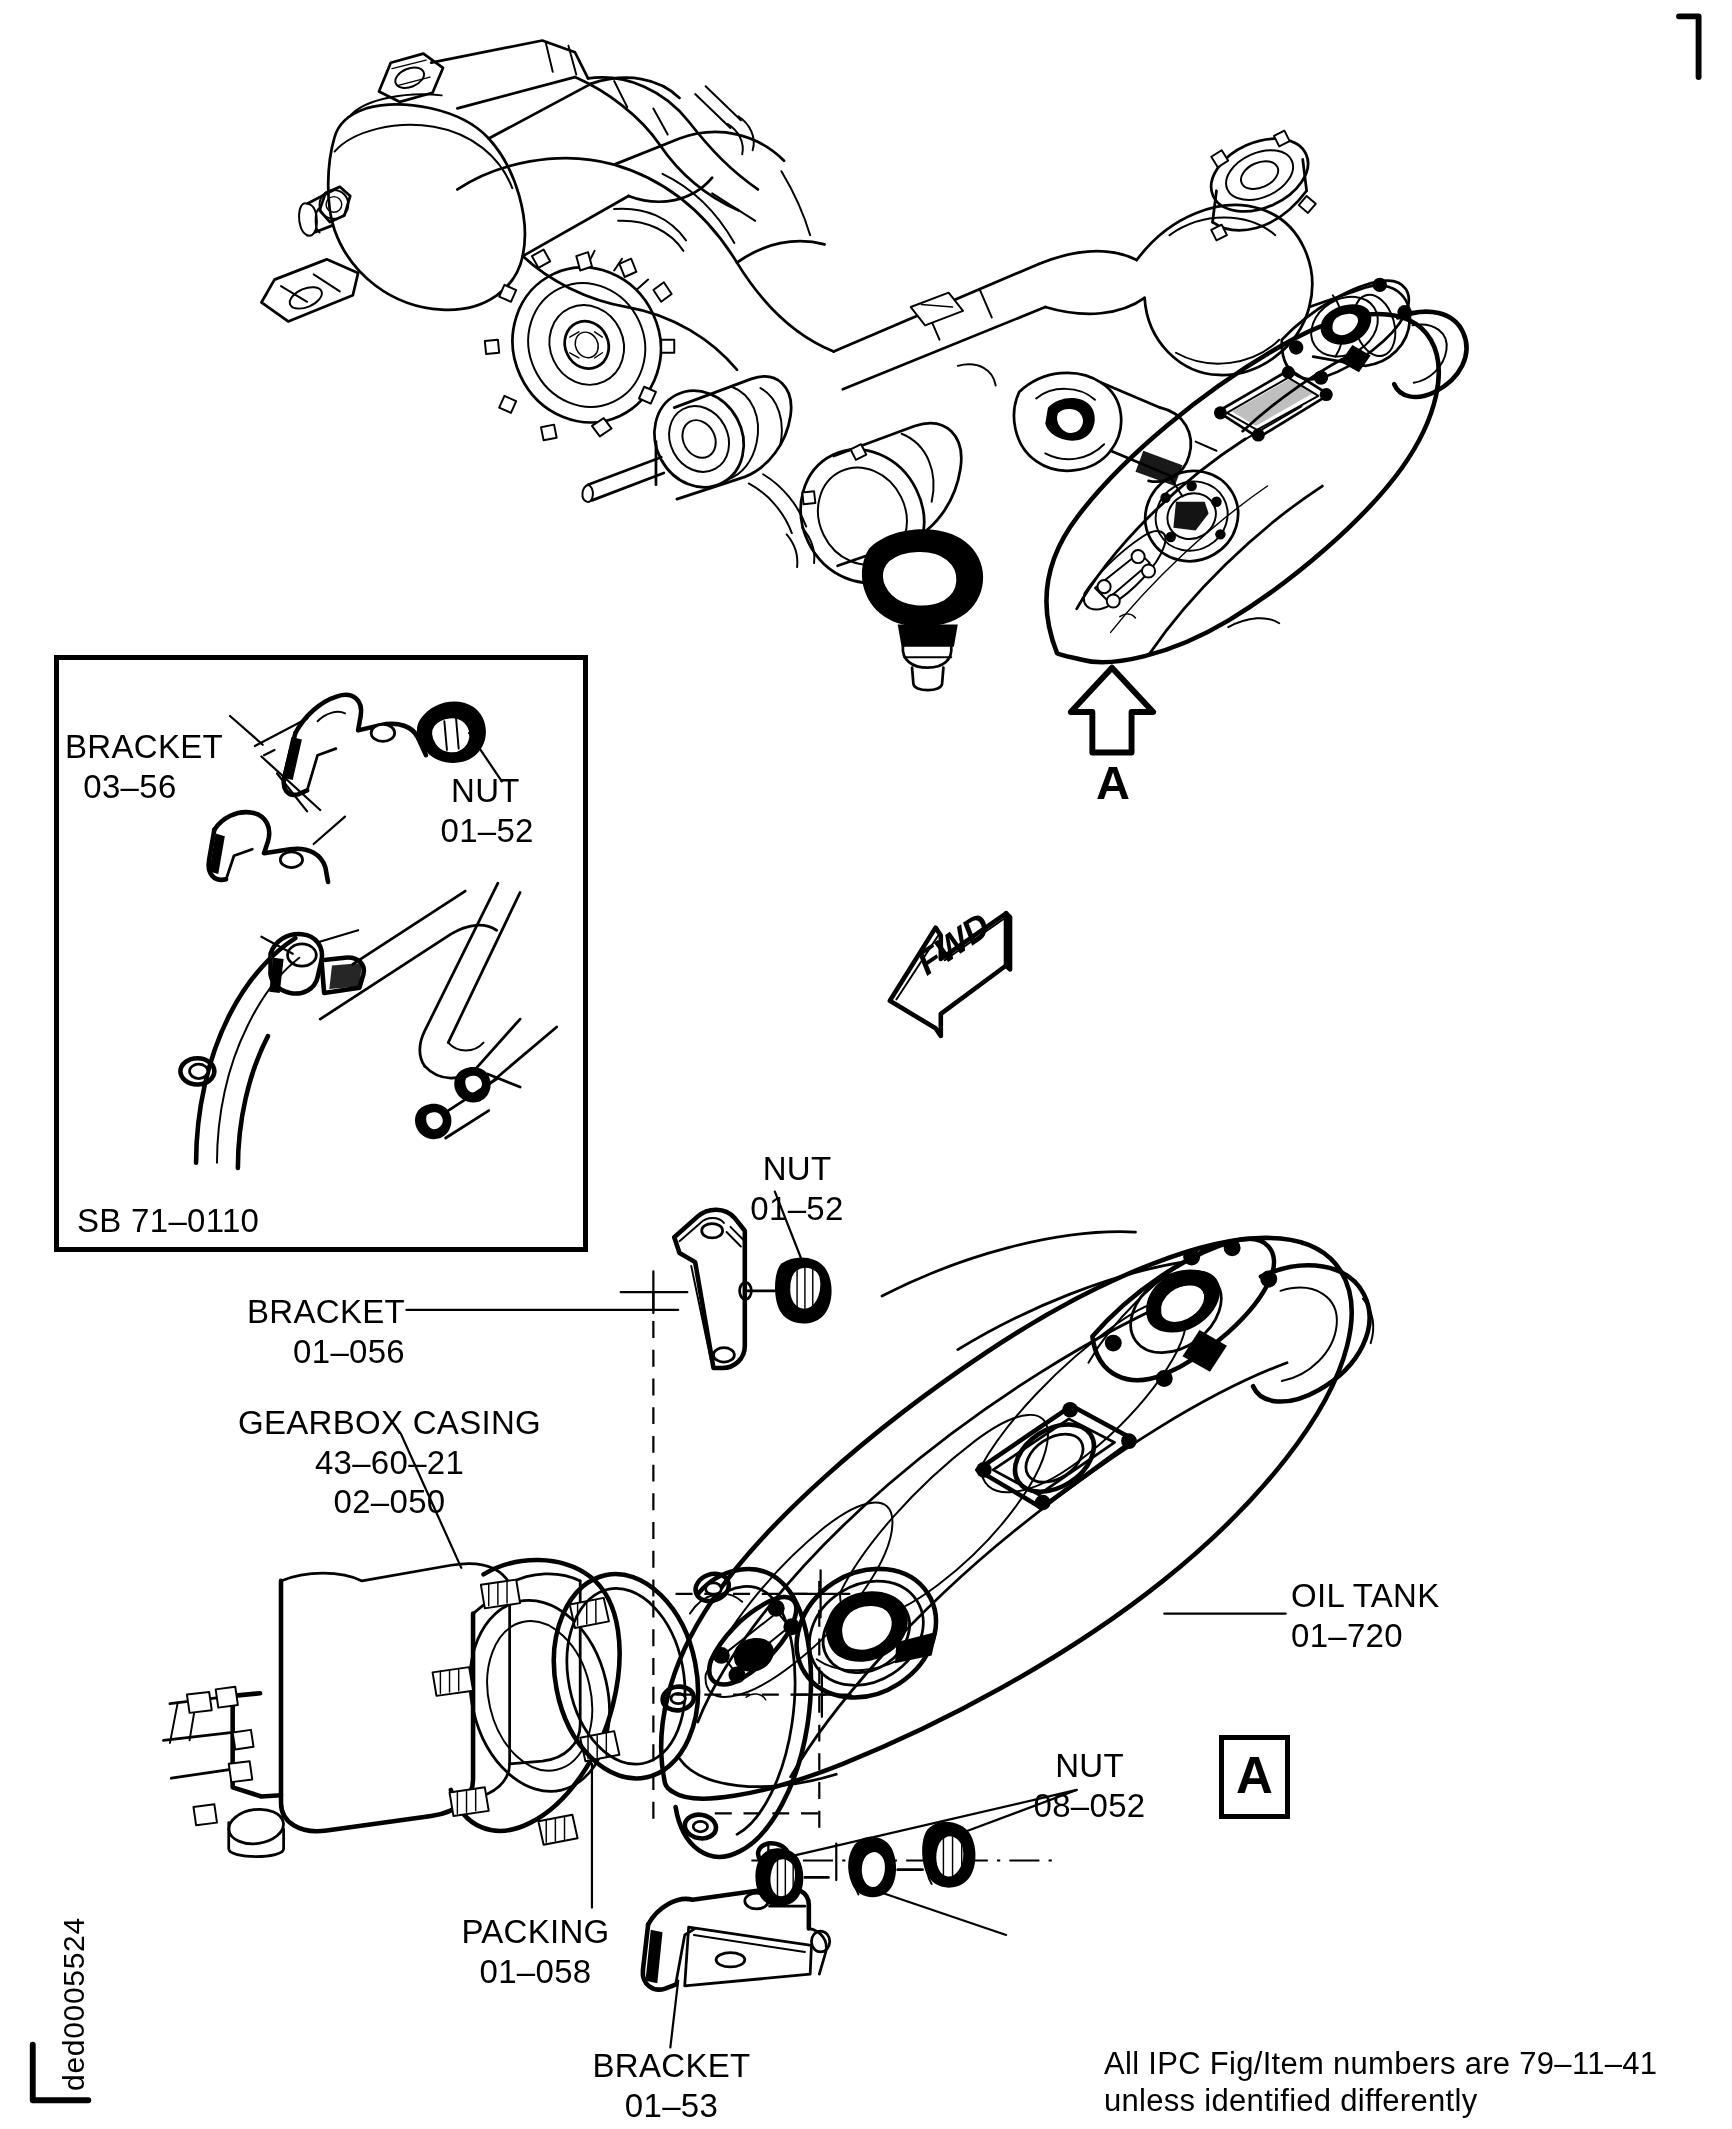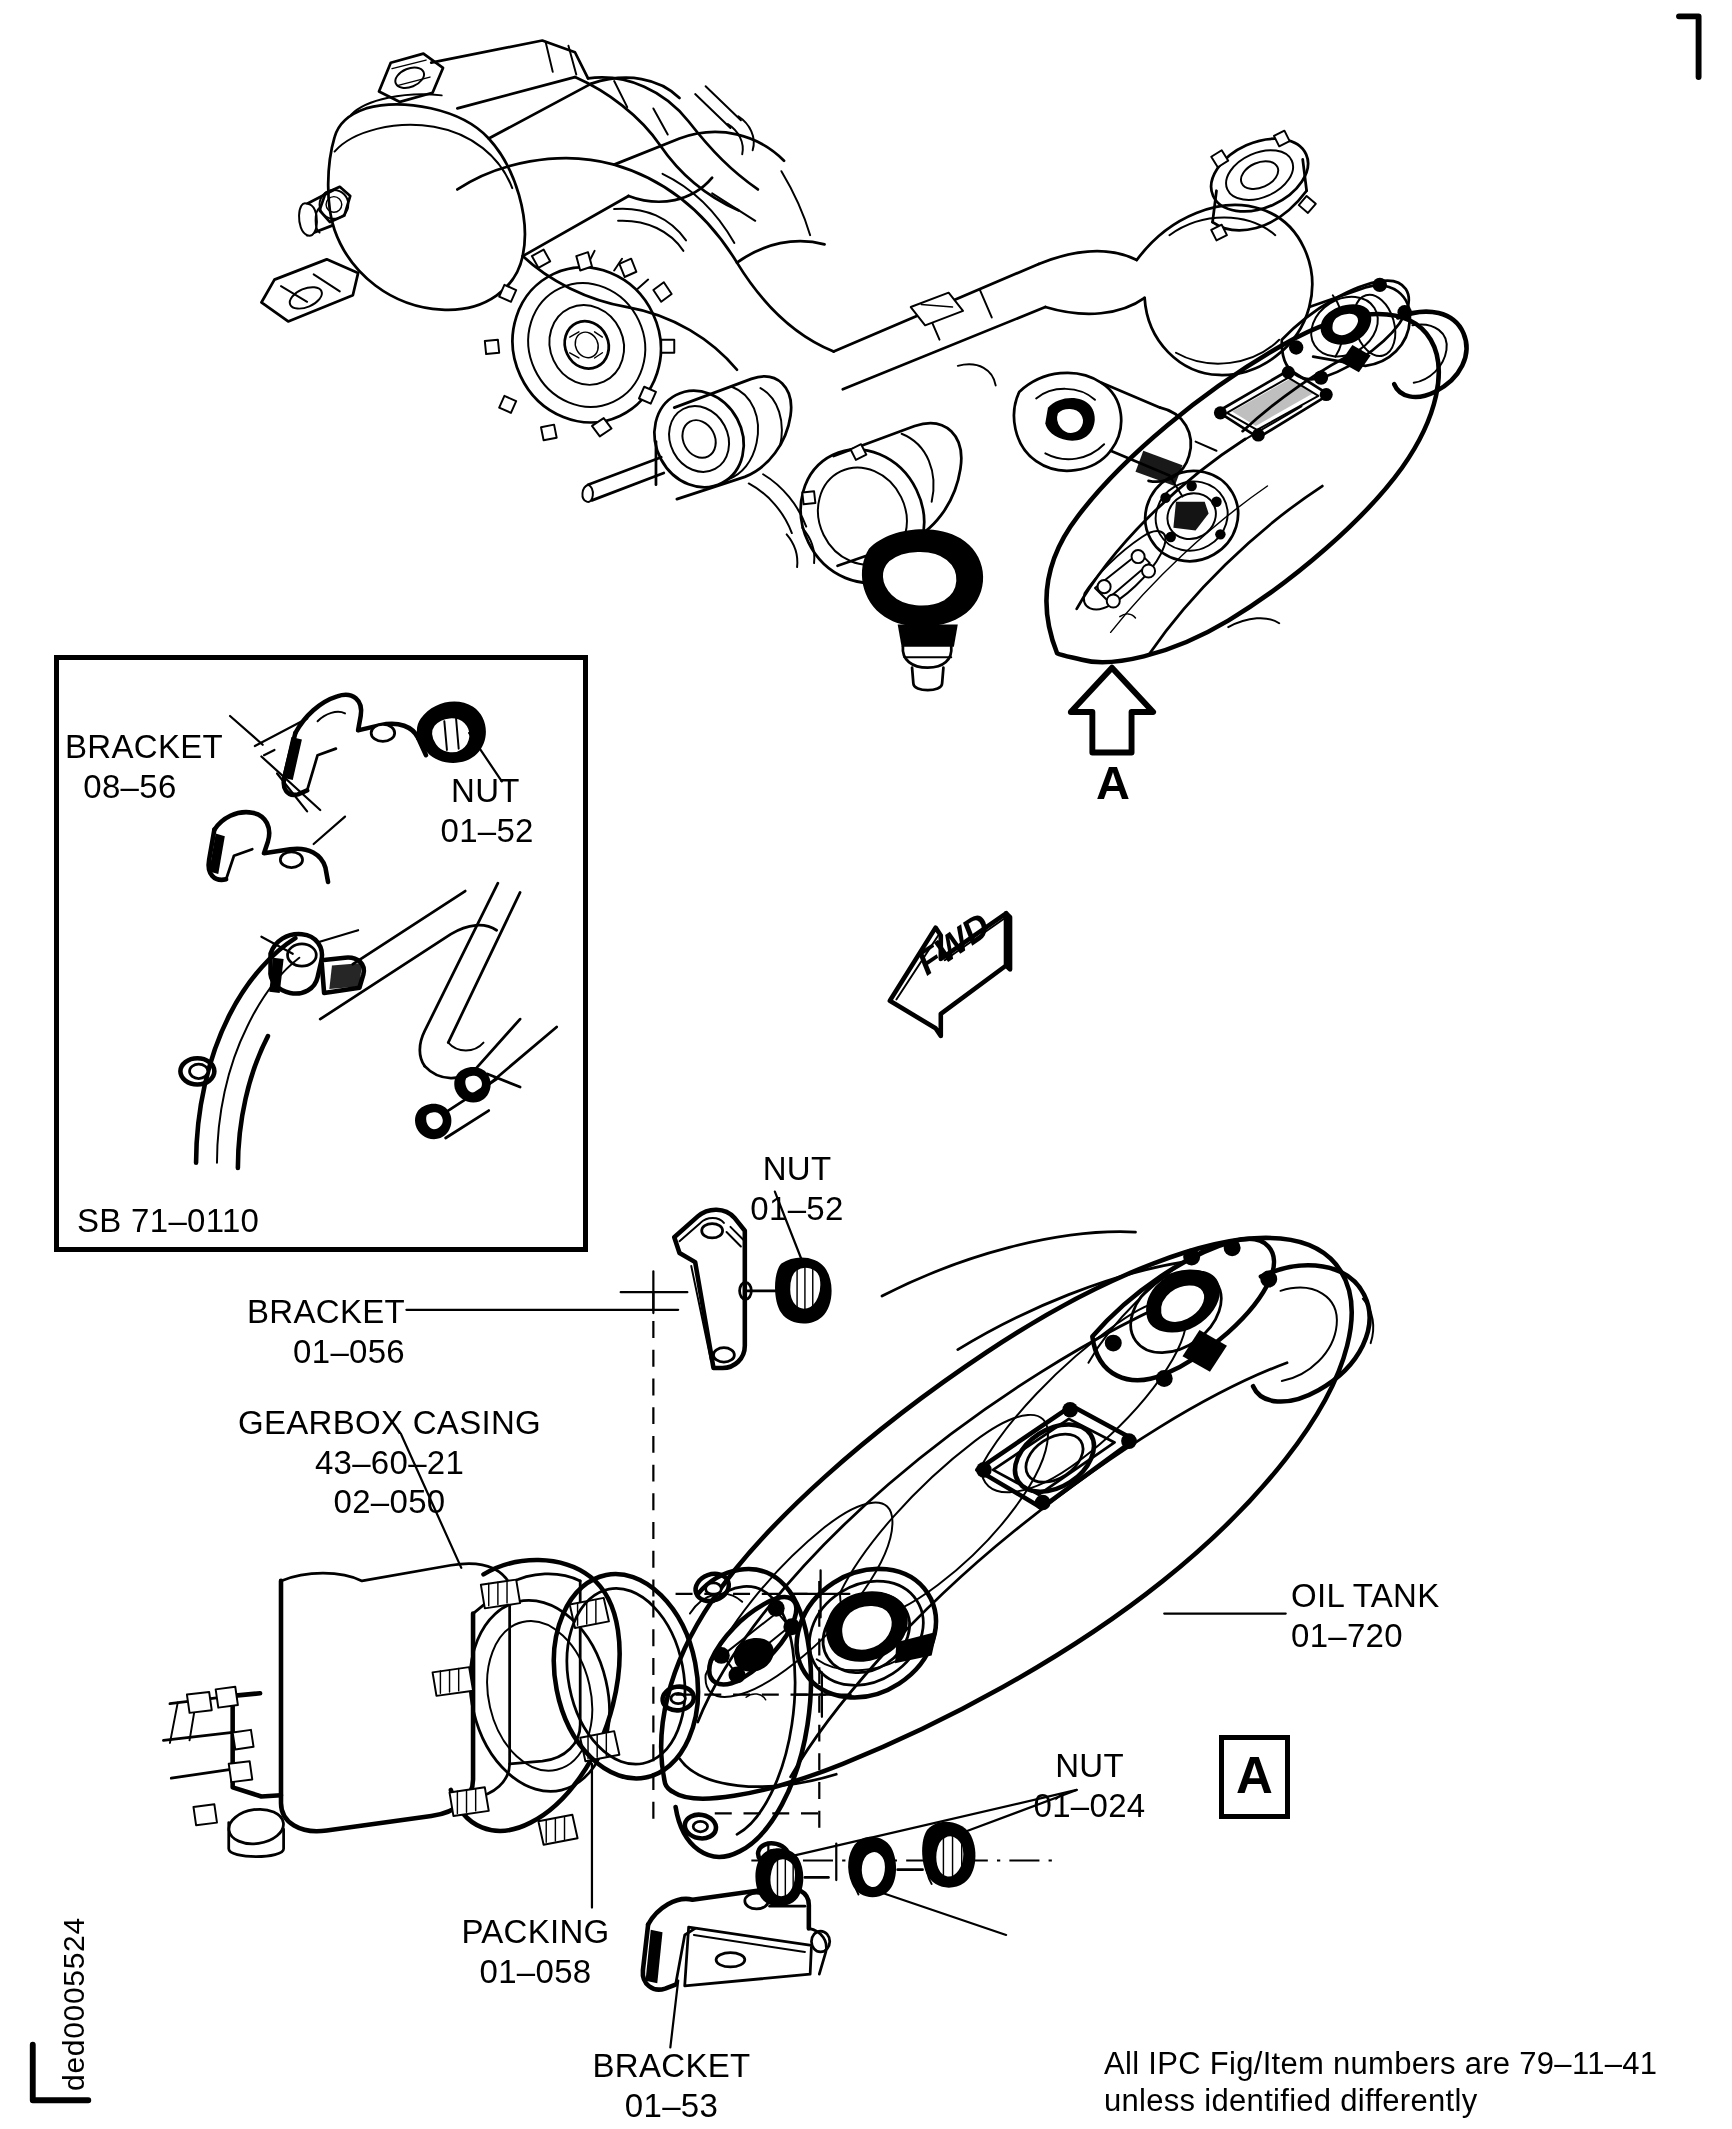--- a/index.html
+++ b/index.html
@@ -665,41 +665,41 @@
 
         <path class="lead" d="M906,2700 L906,2920"></path>
 
         <path class="lead" d="M1038,3032 L1026,3134"></path>
       </g>
     </g>
   </svg>
 
   <div class="insetbox" style="left:54px; top:655px; width:534px; height:597px;"></div>
 
-  <div class="lbl sz-inset" style="left:65px; top:727px;"><span>BRACKET</span><br><span style="margin-left:18.3px;display:inline-block">08–56</span></div>
+  <div class="lbl sz-inset" style="left:65px; top:727px;"><span>BRACKET</span><br><span style="margin-left:18.3px;display:inline-block">03–56</span></div>
 
   <div class="lbl sz-inset" style="left:451px; top:771px;"><span>NUT</span><br><span style="margin-left:-10.5px;display:inline-block">01–52</span></div>
 
   <div class="lbl sz-inset" style="left:77px; top:1201px;">SB 71–0110</div>
 
   <div class="glyph-A" style="left:1096px; top:759px;">A</div>
 
   <div style="position:absolute; left:913px; top:947px;
               font-family:'Liberation Sans', sans-serif; font-size:35px; font-weight:bold;
               color:#000; transform:rotate(-34deg) skewX(-12deg); transform-origin:0 0;">FWD</div>
 
   <div class="lbl sz-main center" style="left:738px; top:1149px; width:118px;"><span>NUT</span><br><span>01–52</span></div>
 
   <div class="lbl sz-main right" style="left:196px; top:1292px; width:209px;"><span>BRACKET</span><br><span>01–056</span></div>
 
   <div class="lbl sz-main center" style="left:213px; top:1403px; width:353px;"><span>GEARBOX CASING</span><br><span>43–60–21</span><br><span>02–050</span></div>
 
   <div class="lbl sz-main" style="left:1291px; top:1576px;"><span>OIL TANK</span><br><span>01–720</span></div>
 
-  <div class="lbl sz-main center" style="left:1024px; top:1746px; width:131px;"><span>NUT</span><br><span>01–024</span></div>
+  <div class="lbl sz-main center" style="left:1024px; top:1746px; width:131px;"><span>NUT</span><br><span>08–052</span></div>
 
 
   <div class="lbl sz-main center" style="left:431px; top:1912px; width:209px;"><span>PACKING</span><br><span>01–058</span></div>
 
   <div class="lbl sz-main center" style="left:567px; top:2046px; width:209px;"><span>BRACKET</span><br><span>01–53</span></div>
 
   <div class="abox" style="left:1219px; top:1735px; width:71px; height:84px;">
       <span>A</span>
     </div>
 

